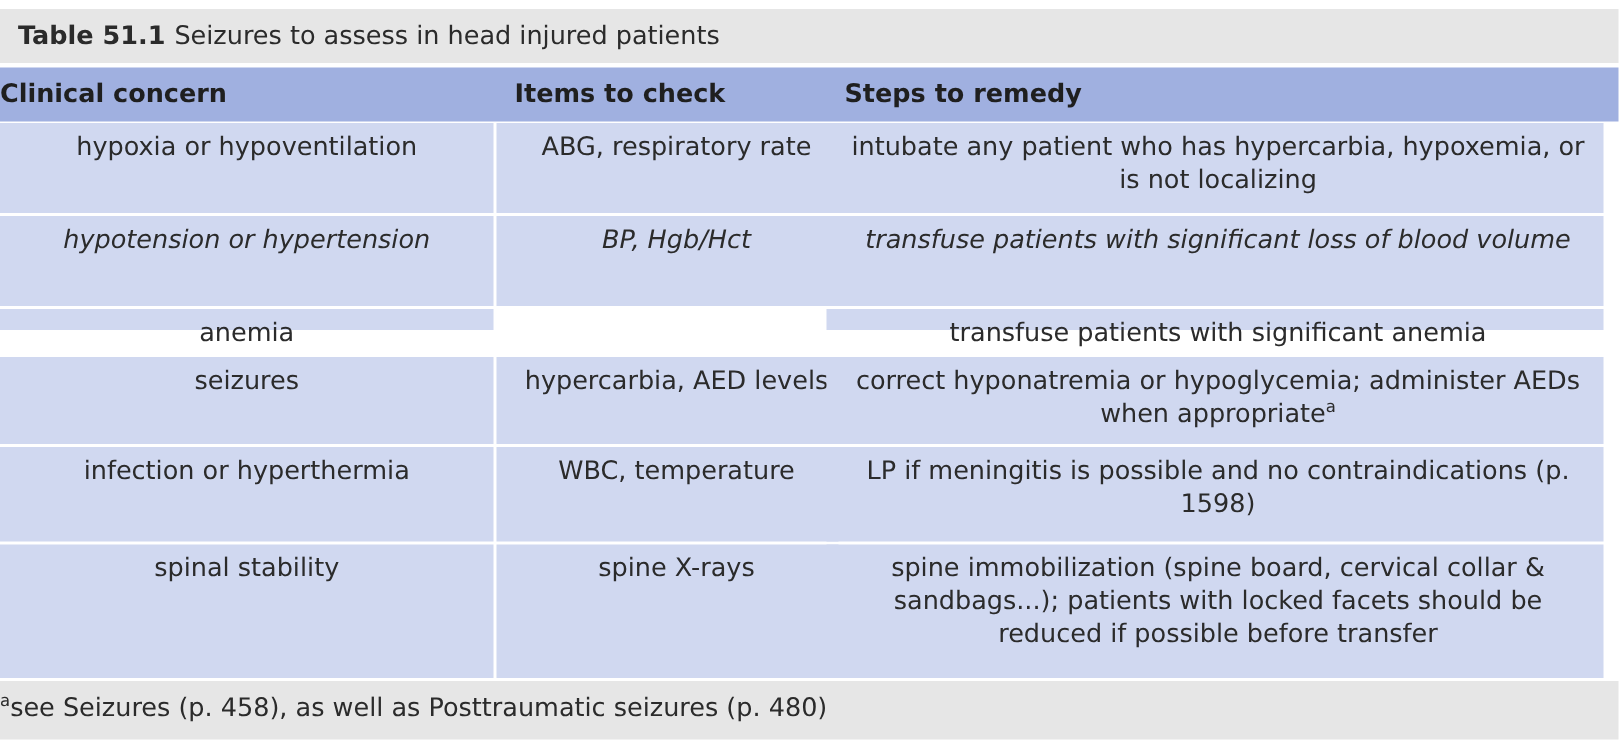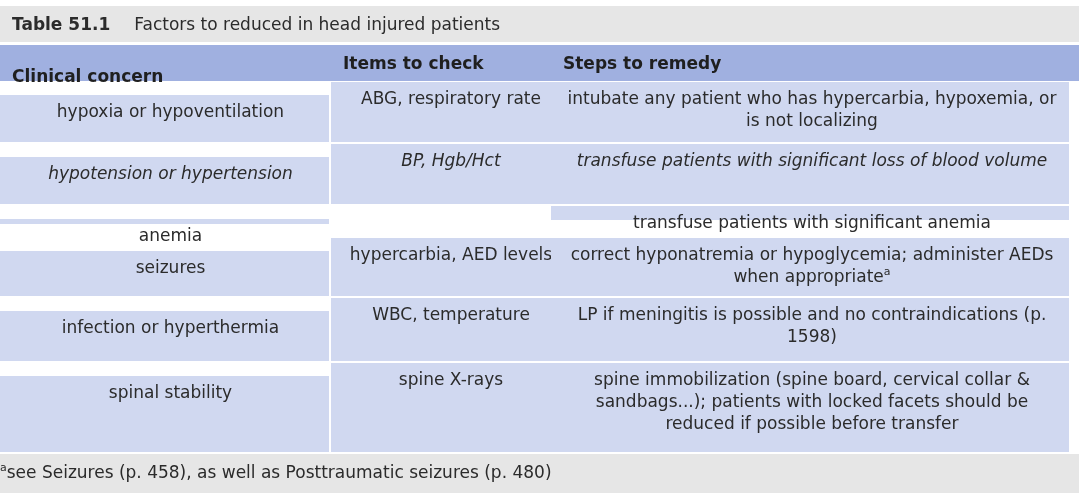--- a/index.html
+++ b/index.html
@@ -3,43 +3,43 @@
 <meta charset="utf-8">
 <style>
   html, body { margin: 0; padding: 0; background: #ffffff; }
   body { width: 1079px; height: 493px; overflow: hidden; font-family: "DejaVu Sans", "Liberation Sans", sans-serif; color: #2b2b2b; }
   .wrap { position: relative; width: 1079px; height: 493px; }
   .title {
     position: absolute; left: 0; top: 6px; width: 1079px; height: 36px;
     background: #e6e6e6; box-sizing: border-box; padding-left: 12px;
     font-size: 17px; line-height: 36px; white-space: nowrap;
   }
-  .title .num { font-weight: bold; margin-right: 24px; }
+  .title .num { font-weight: bold; margin-right: 6px; }
   .header {
     position: absolute; left: 0; top: 45px; width: 1079px; height: 36px;
     background: #a0b0e0; font-size: 17px; line-height: 36px; font-weight: bold; color: #1f1f1f;
   }
   .header span, .row .cell { position: absolute; box-sizing: border-box; }
-  .c1 { left: 0; width: 329px; padding-left: 12px; margin-top: 13px; }
+  .c1 { left: 0; width: 329px; padding-left: 0; }
   .c2 { left: 331px; width: 228px; padding-left: 12px; }
   .c3 { left: 551px; width: 518px; padding-left: 12px; padding-right: 8px; }
   .row { position: absolute; left: 0; width: 1079px; font-size: 17px; line-height: 22px; }
   .row .cell { top: 0; bottom: 0; background: #d0d8f0; padding-top: 5px; text-align: center; }
   .footnote {
     position: absolute; left: 0; top: 454px; width: 1079px; height: 39px;
     background: #e6e6e6; font-size: 17px; line-height: 36px; box-sizing: border-box;
   }
   sup { font-size: 11px; vertical-align: super; line-height: 0; }
 </style>
 </head>
 <body>
 
 <div class="wrap">
   <div class="title">
-    <span class="num">Table 51.1</span><span>Factors to reduced in head injured patients</span>
+    <span class="num">Table 51.1</span><span>Seizures to assess in head injured patients</span>
   </div>
 
   <div class="header">
     <span class="c1">Clinical concern</span>
     <span class="c2">Items to check</span>
     <span class="c3">Steps to remedy</span>
   </div>
 
   <div class="row" style="top:82px;height:60px;">
     <div class="cell c1">hypoxia or hypoventilation</div>

